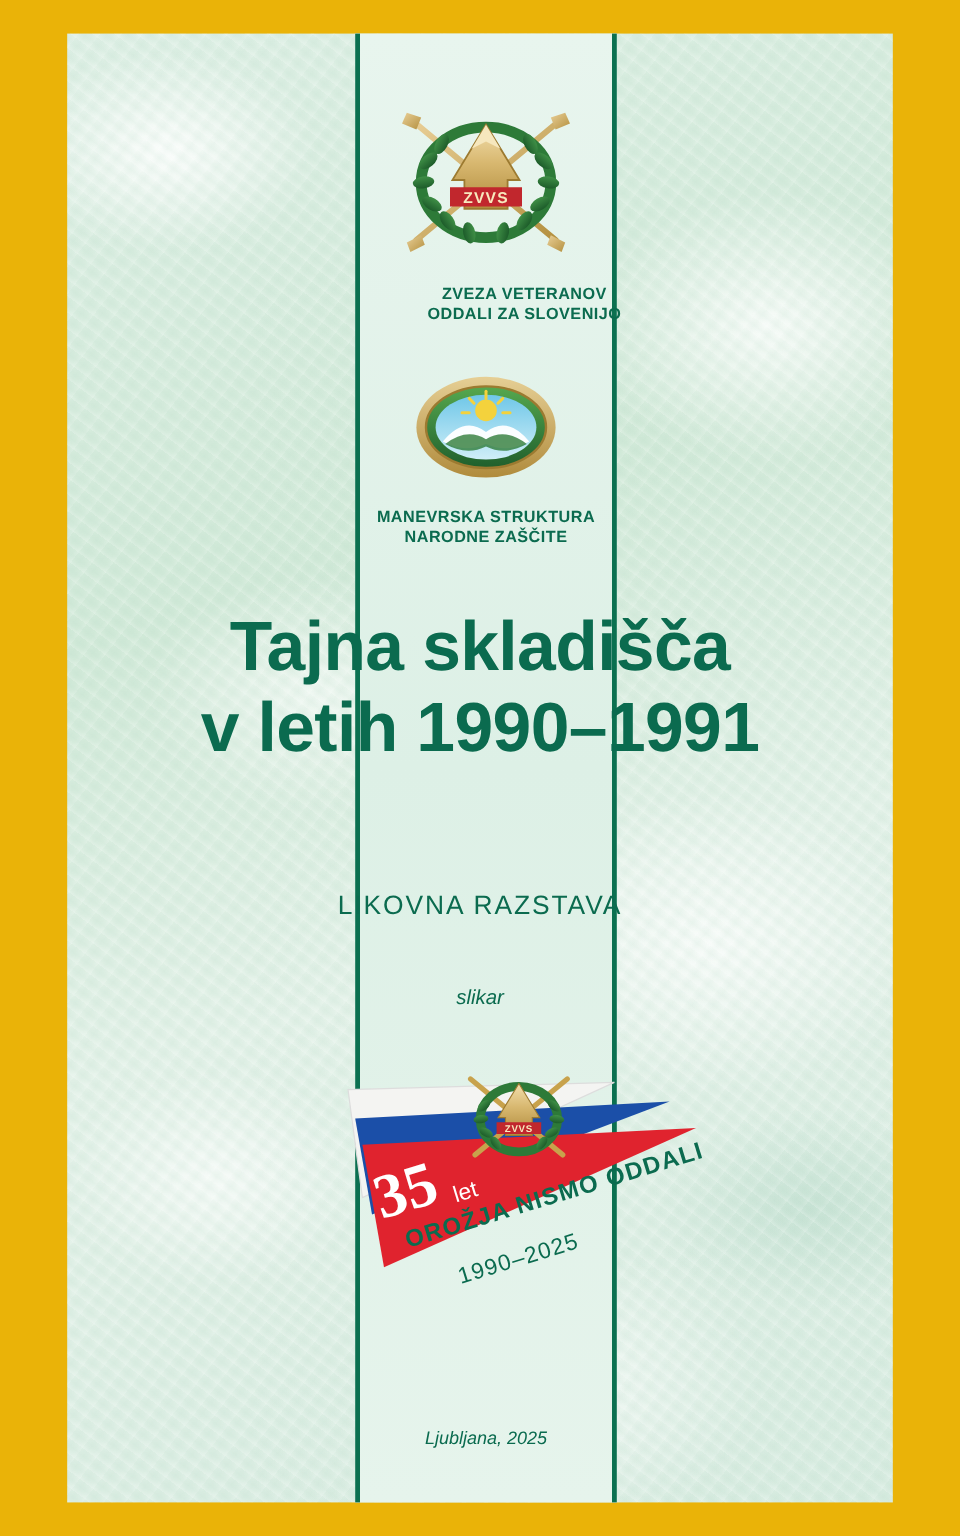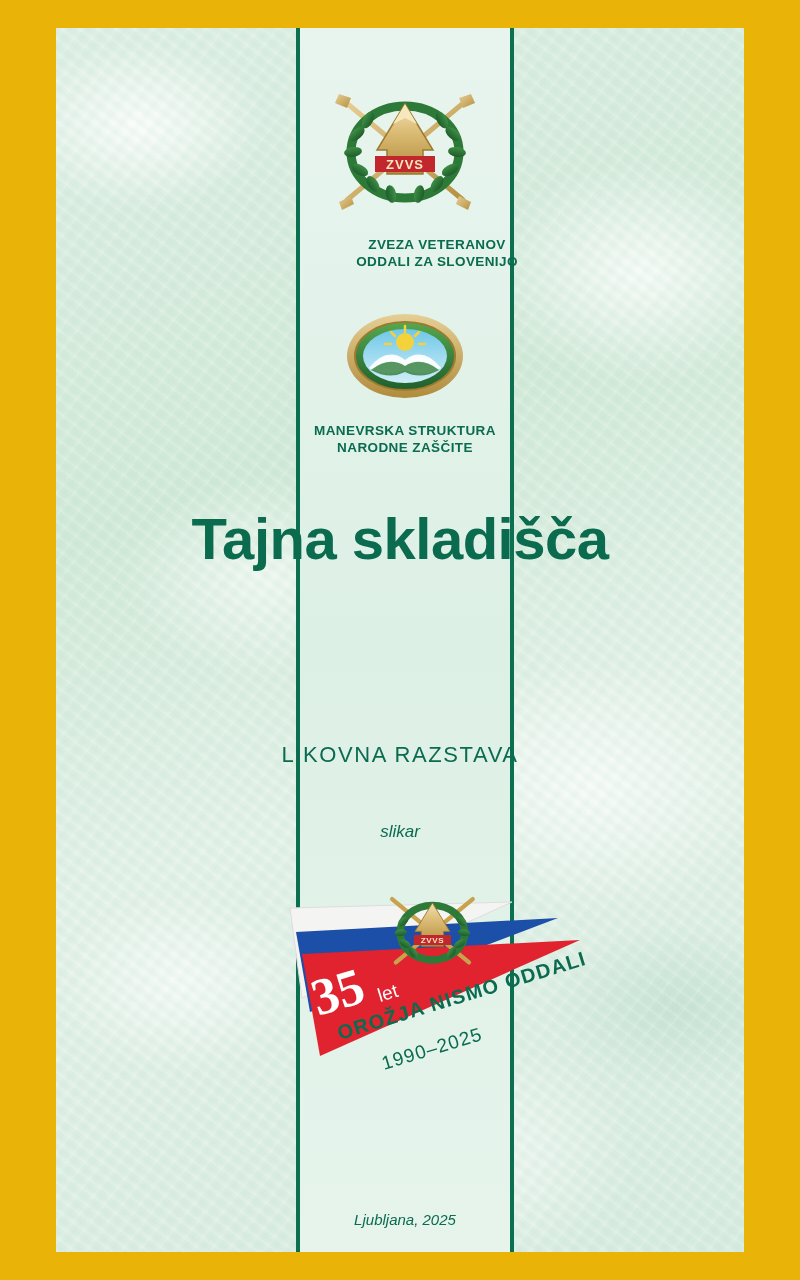--- a/index.html
+++ b/index.html
@@ -164,21 +164,20 @@
 
   .footer {
     position: absolute;
     left: 296px;
     top: 1190px;
     width: 218px;
     text-align: center;
     color: #0b6b4f;
     font-size: 15px;
     font-style: italic;
-    margin-top: 21px;
   }
 </style>
 </head>
 <body>
 
 <div class="poster">
 
   <div class="bg"></div>
   <div class="bg-noise"></div>
 
@@ -277,20 +276,21 @@
     </svg>
   </div>
 
   <div class="org-caption second">
     <div>MANEVRSKA STRUKTURA</div>
     <div>NARODNE ZAŠČITE</div>
   </div>
 
   <div class="title-block">
     <div class="title-line">Tajna skladišča</div>
+    <div class="title-line">v letih 1990–1991</div>
   </div>
 
   <div class="subtitle">LIKOVNA RAZSTAVA</div>
   <div class="author-role">slikar</div>
 
   <div class="anniv">
     <svg viewBox="0 0 320 200" width="320" height="200" xmlns="http://www.w3.org/2000/svg">
       <defs>
         <linearGradient id="goldA" x1="0" y1="0" x2="0" y2="1">
           <stop offset="0%" stop-color="#f3dfae"></stop>

